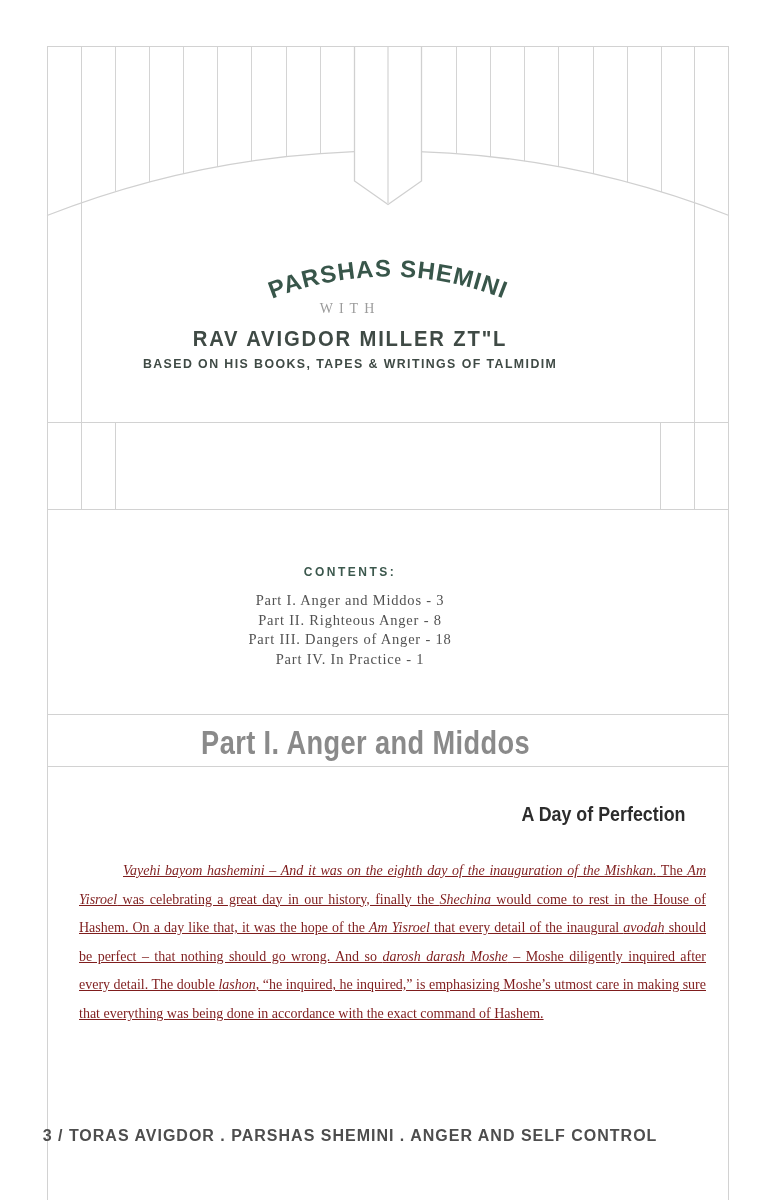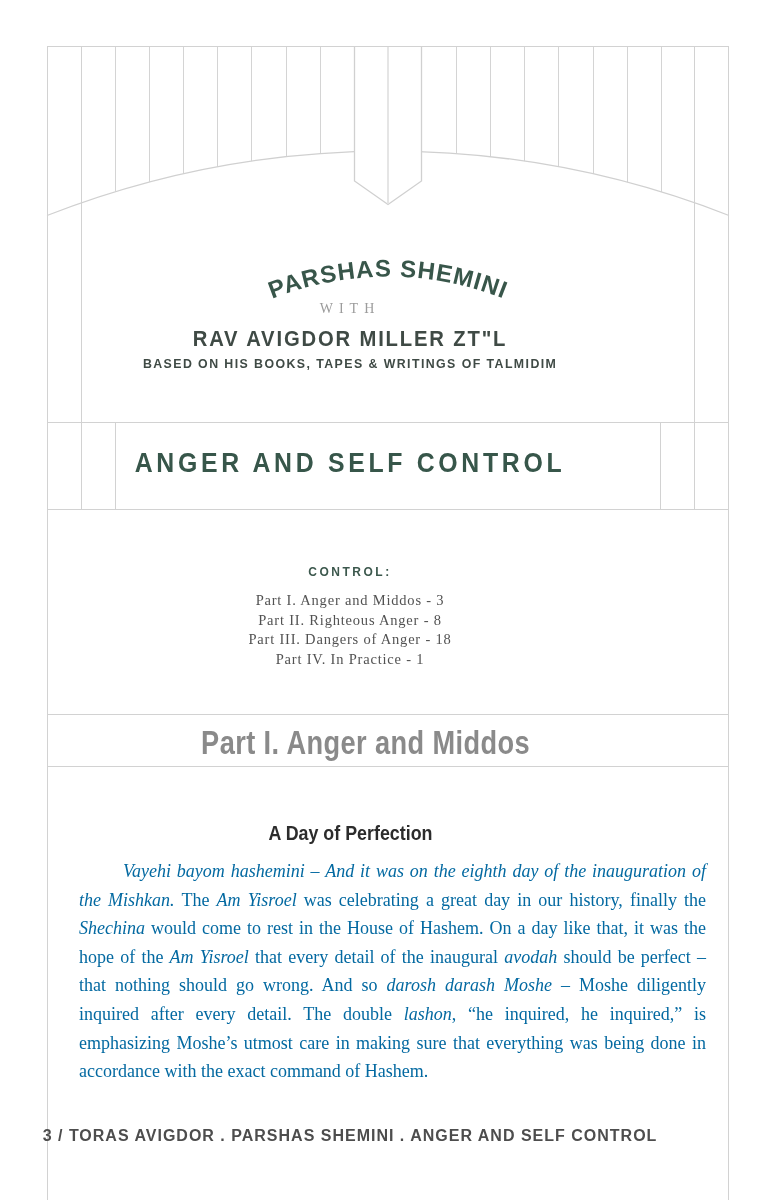--- a/index.html
+++ b/index.html
@@ -40,28 +40,28 @@
   .contents-list{top:591px;}
   .contents-item{
     font-family:"Liberation Serif",serif;font-size:14.5px;line-height:19.5px;
     letter-spacing:0.8px;color:#525252;text-align:center;
   }
   .part-banner{top:718px;height:49px;line-height:49px;margin-left:16px;}
   .part-banner .cx{
     font-size:34px;font-weight:bold;color:#8a8a8a;letter-spacing:0.5px;
     transform:scaleX(0.8);
   }
-  .subheading-line{top:821px;}
+  .subheading-line{top:802px;text-align:right;}
   .subheading-line .cx{
     font-size:21px;font-weight:bold;color:#2c2c2c;transform:scaleX(0.85);
   }
   .body-paragraph{
     position:absolute;left:79px;top:857px;width:627px;
-    font-family:"Liberation Serif",serif;font-size:18px;line-height:28.6px;
-    color:#0369a1;text-align:justify;text-indent:44px;
+    font-family:"Liberation Serif",serif;font-size:14px;line-height:28.6px;
+    color:#7f1d1d;text-align:justify;text-indent:44px;text-decoration:underline;
   }
   .footer-line{top:1127px;font-size:16px;font-weight:bold;letter-spacing:1px;color:#4d4d4d;}
 </style>
 </head>
 <body>
 
 <div class="page">
 
   <svg class="deco" width="776" height="1200" viewBox="0 0 776 1200">
 
@@ -114,25 +114,22 @@
   <div class="abs with-label">WITH</div>
 
   <div class="abs author-line">
     <span class="cx">RAV AVIGDOR MILLER ZT"L</span>
   </div>
 
   <div class="abs tagline-line">
     <span class="cx">BASED ON HIS BOOKS, TAPES &amp; WRITINGS OF TALMIDIM</span>
   </div>
 
-  <div class="abs booklet-title-line">
-    <span class="cx">ANGER AND SELF CONTROL</span>
-  </div>
 
-  <div class="abs contents-heading">CONTROL:</div>
+  <div class="abs contents-heading">CONTENTS:</div>
 
   <div class="abs contents-list">
     <div class="contents-item">Part I. Anger and Middos - 3</div>
     <div class="contents-item">Part II. Righteous Anger - 8</div>
     <div class="contents-item">Part III. Dangers of Anger - 18</div>
     <div class="contents-item">Part IV. In Practice - 1</div>
   </div>
 
   <div class="abs part-banner">
     <span class="cx">Part I. Anger and Middos</span>

